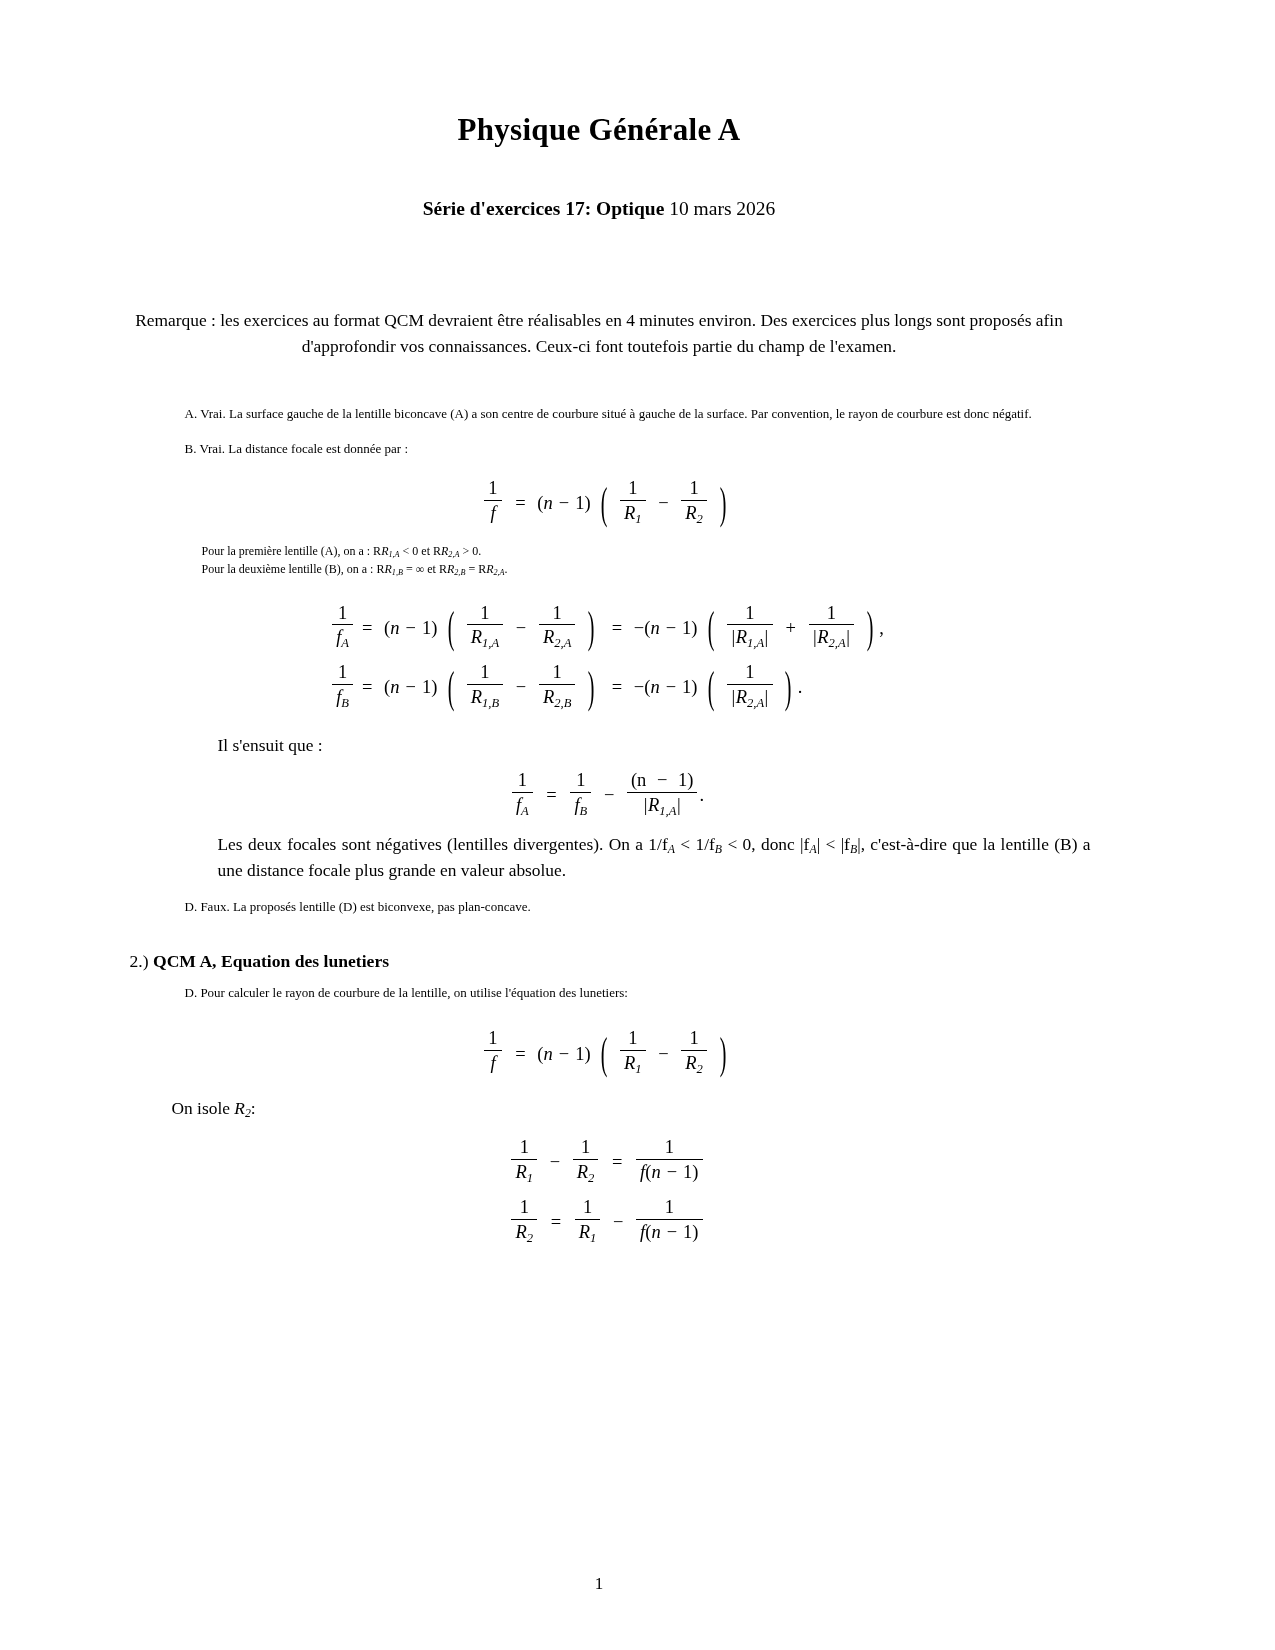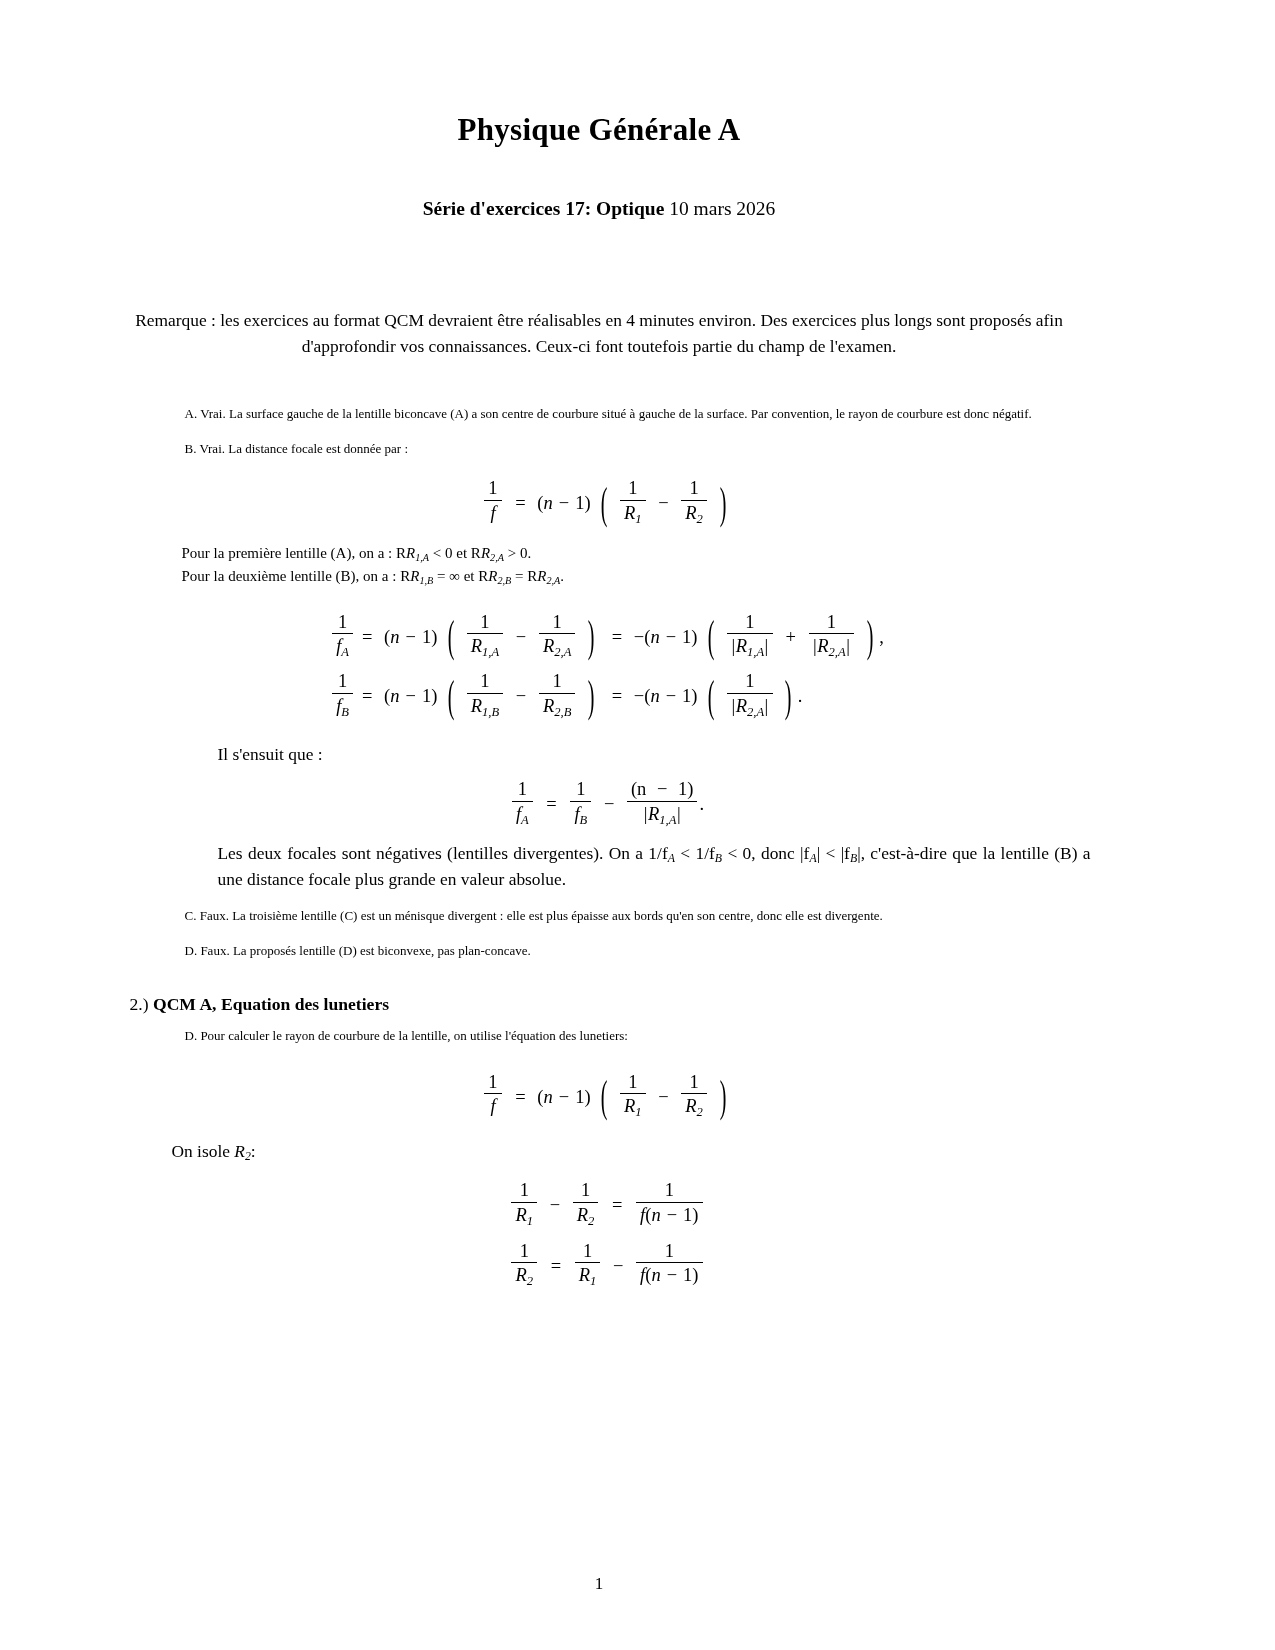--- a/index.html
+++ b/index.html
@@ -87,23 +87,23 @@
   .item .lbl { }
   .sub-par {
     font-size: 17.4px;
     line-height: 1.42;
     margin-left: 100px;
     text-align: justify;
     padding-right: 6px;
     margin-top: 14px;
   }
   .plain-line {
-    font-size: 15px;
+    font-size: 12px;
     line-height: 1.40;
-    margin-left: 64px;
+    margin-left: 84px;
   }
   .lead-in {
     font-size: 17.4px;
     margin-left: 100px;
     margin-top: 20px;
   }
   .lead-left {
     font-size: 17.4px;
     margin-left: 54px;
     margin-top: 22px;
@@ -321,24 +321,20 @@
             <span class="frac"><span class="num up">1</span><span class="den">f<sub>B</sub></span></span>
             <span class="minus">−</span>
             <span class="frac"><span class="num up">(n <span class="minus">−</span> 1)</span><span class="den"><span class="absbar">|</span>R<sub>1,A</sub><span class="absbar">|</span></span></span><span class="up">.</span>
           </span>
         </div>
 
         <div class="sub-par">
           <span>Les deux focales sont négatives (lentilles divergentes). On a 1/f</span><span class="math"><sub>A</sub></span><span> &lt; 1/f</span><span class="math"><sub>B</sub></span><span> &lt; 0, donc |f</span><span class="math"><sub>A</sub></span><span>| &lt; |f</span><span class="math"><sub>B</sub></span><span>|, c'est-à-dire que la lentille (B) a une distance focale plus grande en valeur absolue.</span>
         </div>
 
-        <div class="item">
-          <span class="lbl">C.</span>
-          <span>Faux. La troisième lentille (C) est un ménisque divergent : elle est plus épaisse aux bords qu'en son centre, donc elle est divergente.</span>
-        </div>
 
         <div class="item">
           <span class="lbl">D.</span>
           <span>Faux. La proposés lentille (D) est biconvexe, pas plan-concave.</span>
         </div>
 
       </div>
     </div>
 
     <div class="section s2-head">

